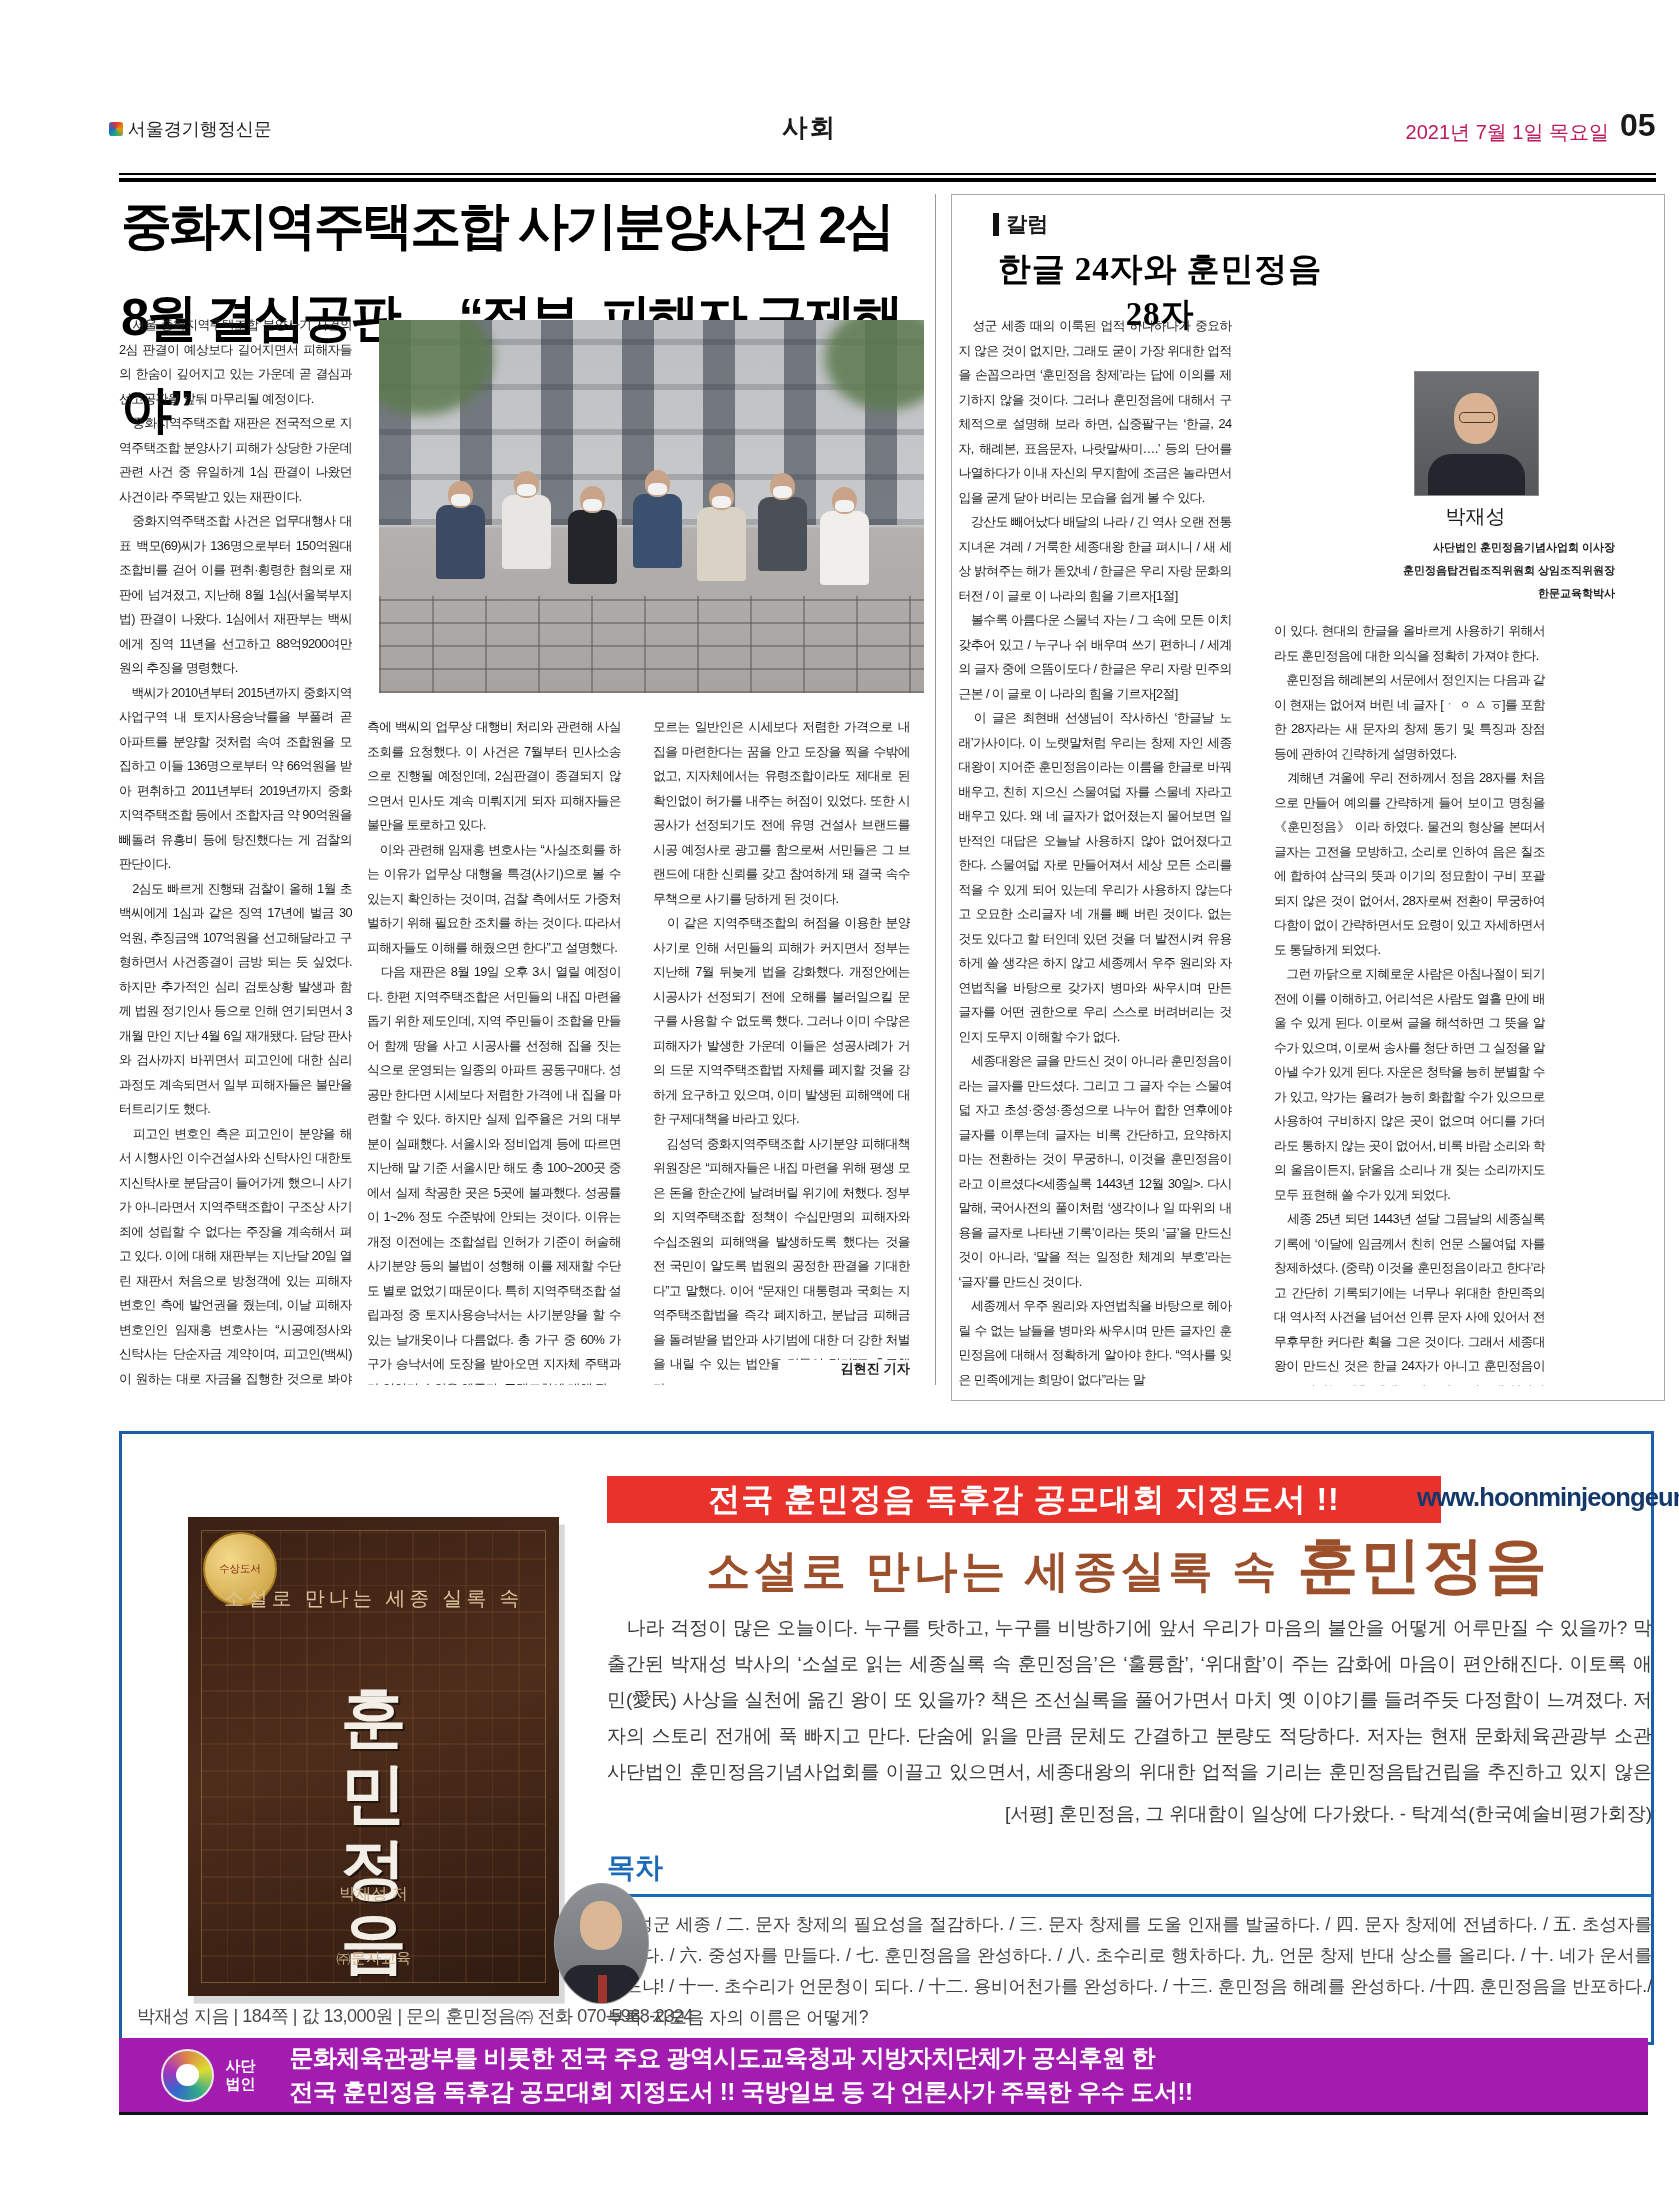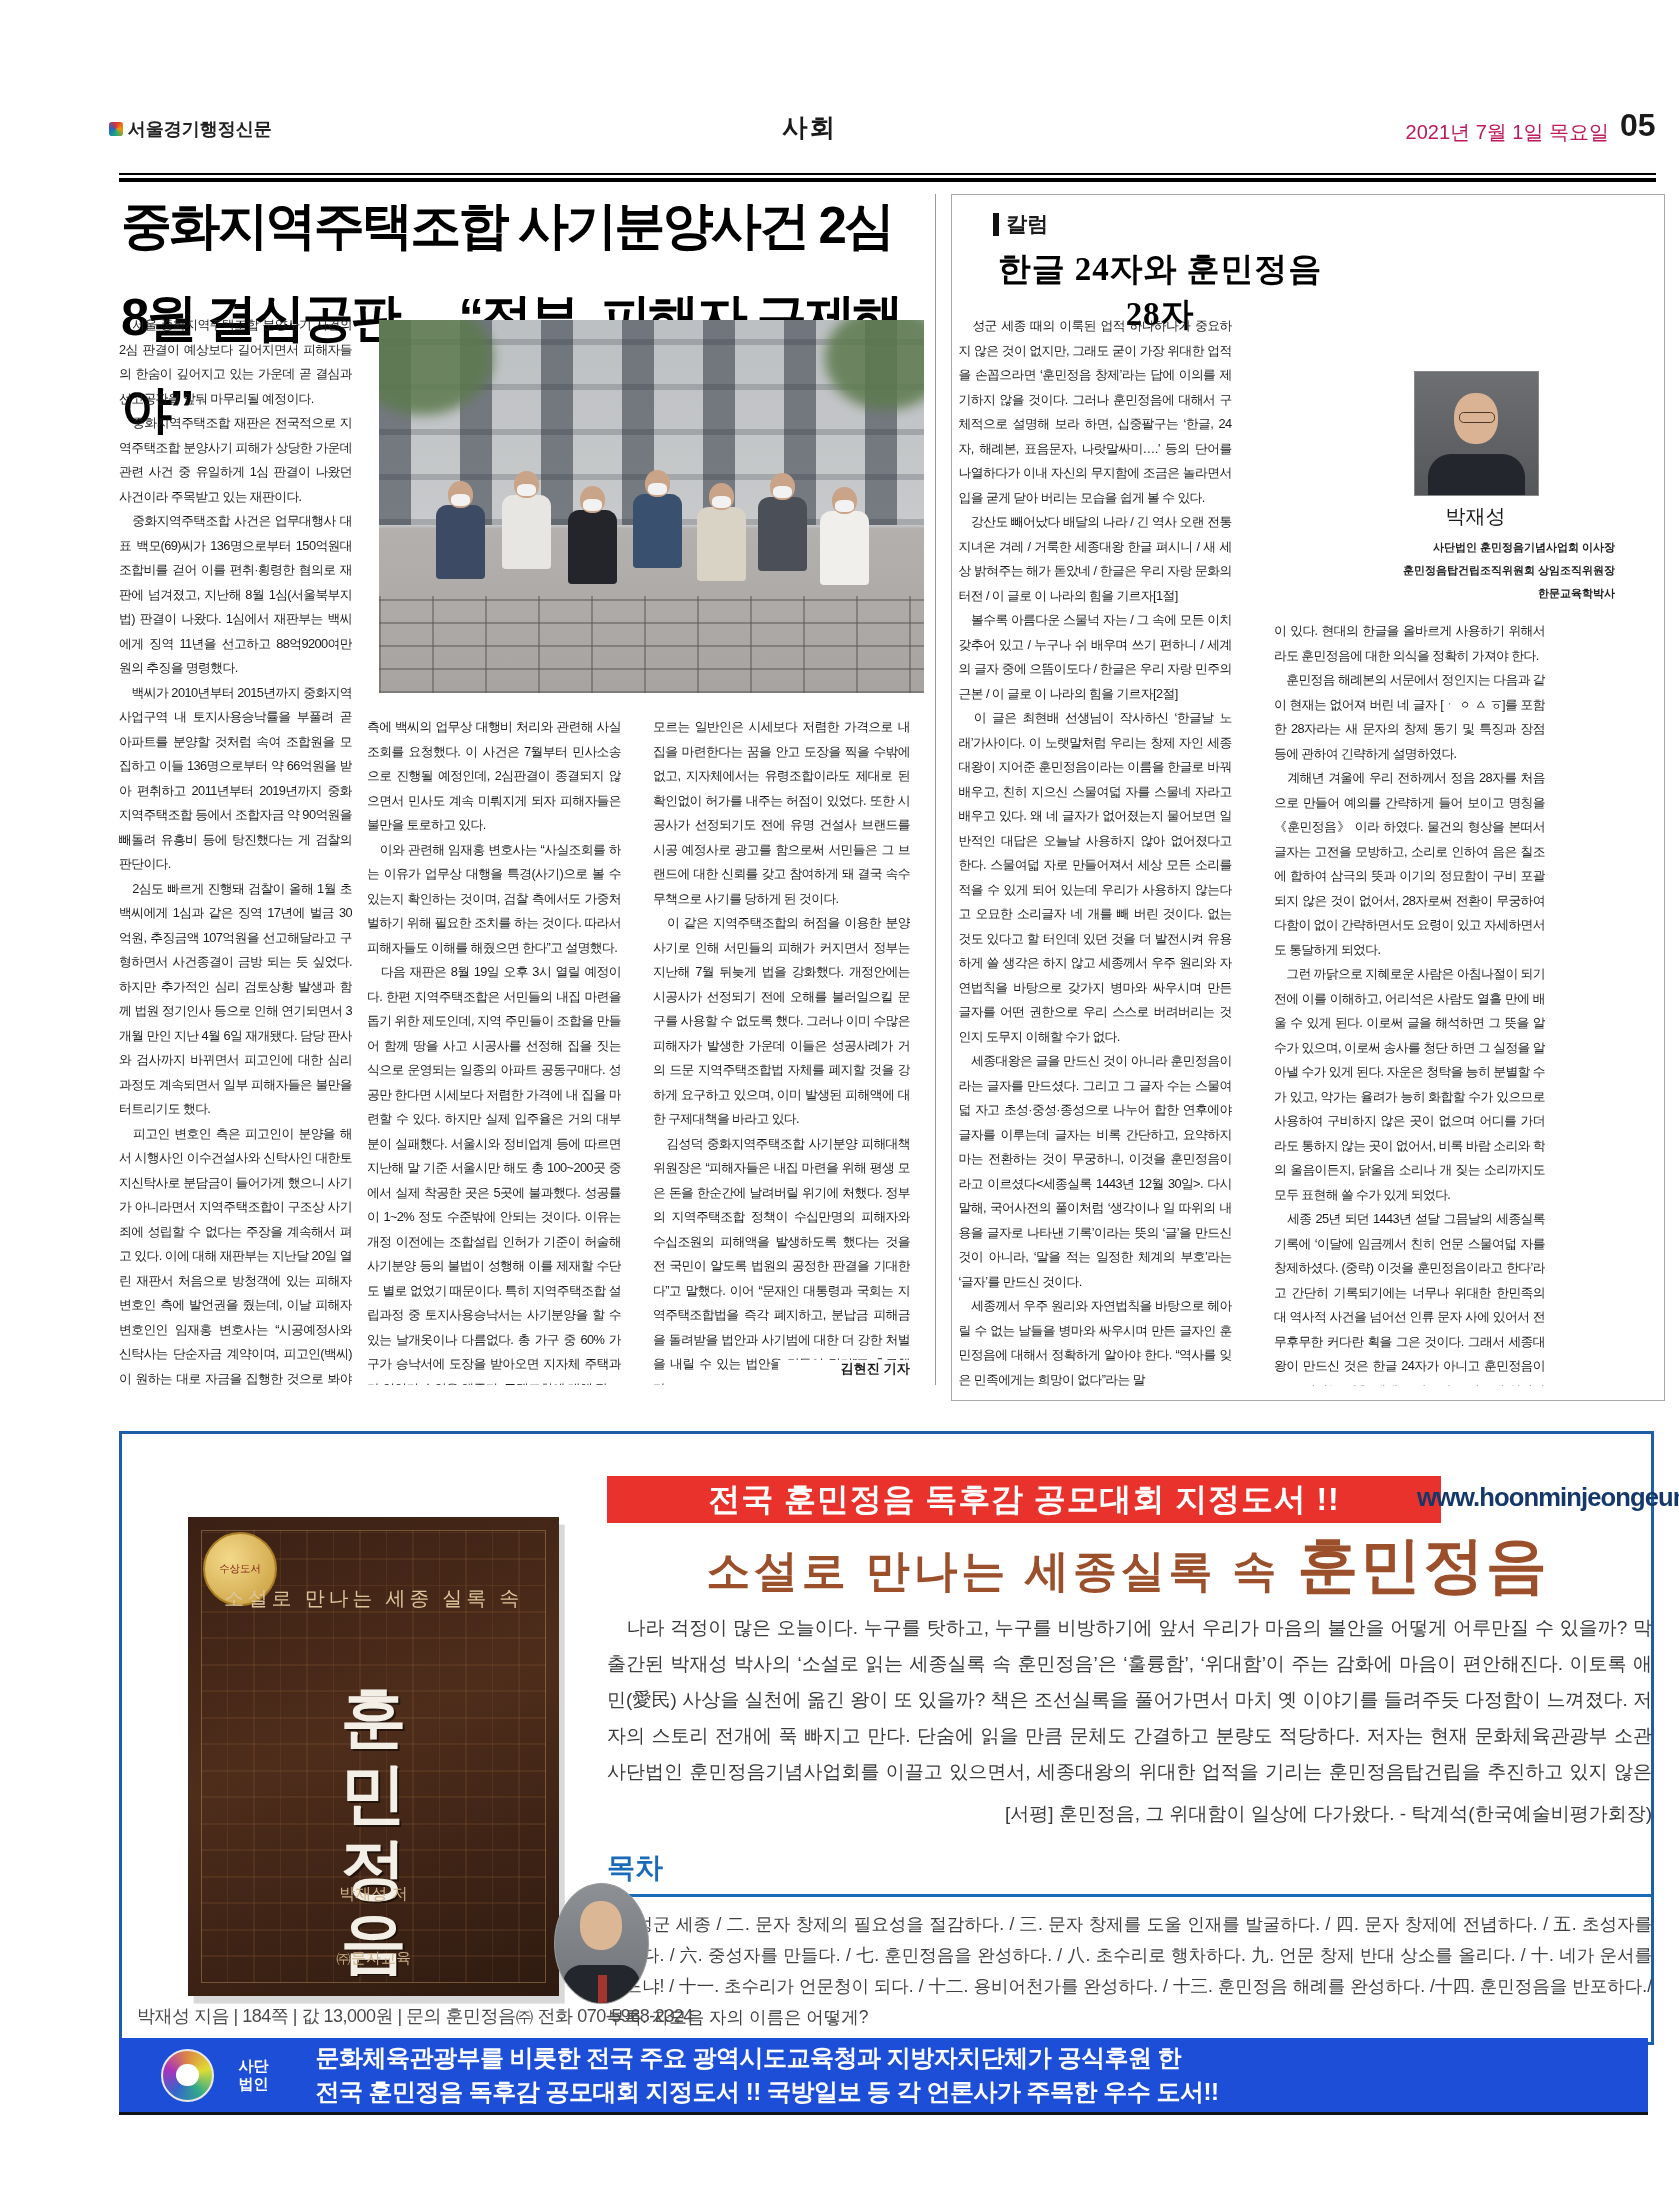--- a/index.html
+++ b/index.html
@@ -1,20 +1,20 @@
 <!DOCTYPE html>
 <html style="font-size:15px"><head>
 <meta charset="utf-8">
 <style>
   html,body{margin:0;padding:0;background:#fff;}
   .page{position:relative;width:1680px;height:2208px;background:#fff;overflow:hidden;
         font-family:"Liberation Sans",sans-serif;color:#1a1a1a;}
   .abs{position:absolute;}
   
-  .masthead{font-size:18px;font-weight:bold;color:#222;display:flex;align-items:center;gap:4.7px;text-align:right;}
+  .masthead{font-size:18px;font-weight:normal;color:#222;display:flex;align-items:center;gap:4.7px;text-align:right;}
   .mast-logo{width:14px;height:14px;border-radius:2.8px;background:conic-gradient(#d33,#e90,#2a7,#26c,#d33);}
   .section-name{font-size:25.6px;font-weight:bold;letter-spacing:1.9px;}
   .date-line{font-size:20px;color:#be185d;}
   .page-num{font-size:32px;font-weight:bold;}
   .rule-thin{height:1.9px;background:#000;}
   .rule-thick{height:3.8px;background:#000;}
   
   .headline{font-size:51px;line-height:92px;font-weight:800;letter-spacing:-2.8px;color:#000;white-space:pre-line;}
   .bodycol{font-size:12.8px;line-height:24.5px;letter-spacing:-0.6px;text-align:justify;
            white-space:pre-line;overflow:hidden;color:#1c1c1c;}
@@ -72,21 +72,21 @@
   .book .medal{position:absolute;top:15px;left:15px;width:70px;height:70px;border-radius:50%;
         background:radial-gradient(circle at 35% 35%,#f3d98a,#c79a3a);border:2.8px solid #a87d24;
         color:#7a1e12;font-size:10.4px;display:flex;align-items:center;justify-content:center;text-align:center;}
   .book .author-s{position:absolute;bottom:91px;left:0;right:0;text-align:center;color:#cdb089;font-size:16px;}
   .book .pub{position:absolute;bottom:28px;left:0;right:0;text-align:center;color:#cdb089;font-size:15px;}
   .oval-photo{border-radius:50%;background:linear-gradient(#8d9094,#6f7276);overflow:hidden;border:0.9px solid #999;}
   .oval-photo .face{position:absolute;top:17px;left:24.6px;width:42px;height:49px;border-radius:46%;background:#dcb795;}
   .oval-photo .suit{position:absolute;bottom:-5.7px;left:7.6px;right:7.6px;height:44px;border-radius:19px 19px 0 0;background:#23262c;}
   .oval-photo .tie{position:absolute;bottom:0;left:43px;width:8.5px;height:28px;background:#a2362e;}
   
-  .footer{background:#1d4ed8;border-bottom:3.8px solid #101418;display:flex;align-items:center;gap:13px;}
+  .footer{background:#a21caf;border-bottom:3.8px solid #101418;display:flex;align-items:center;}
   .f-logo{width:49px;height:49px;border-radius:50%;border:2.8px solid #e8e8e8;
           background:conic-gradient(#d84,#dd3,#3a8,#36c,#a3b,#d84);position:relative;}
   .f-logo::after{content:"";position:absolute;inset:13.2px;border-radius:50%;background:#fff;}
   .f-corp{color:#fff;font-size:15px;font-weight:bold;line-height:18px;white-space:pre-line;text-align:center;}
   .f-org{color:#fff;font-size:44px;font-weight:800;letter-spacing:0.9px;text-shadow:1.9px 1.9px 0 rgba(0,0,0,.25);}
   .f-text{color:#fff;font-size:24px;font-weight:bold;line-height:34px;white-space:pre-line;letter-spacing:-0.5px;}
 </style>
 </head>
 <body>
 

